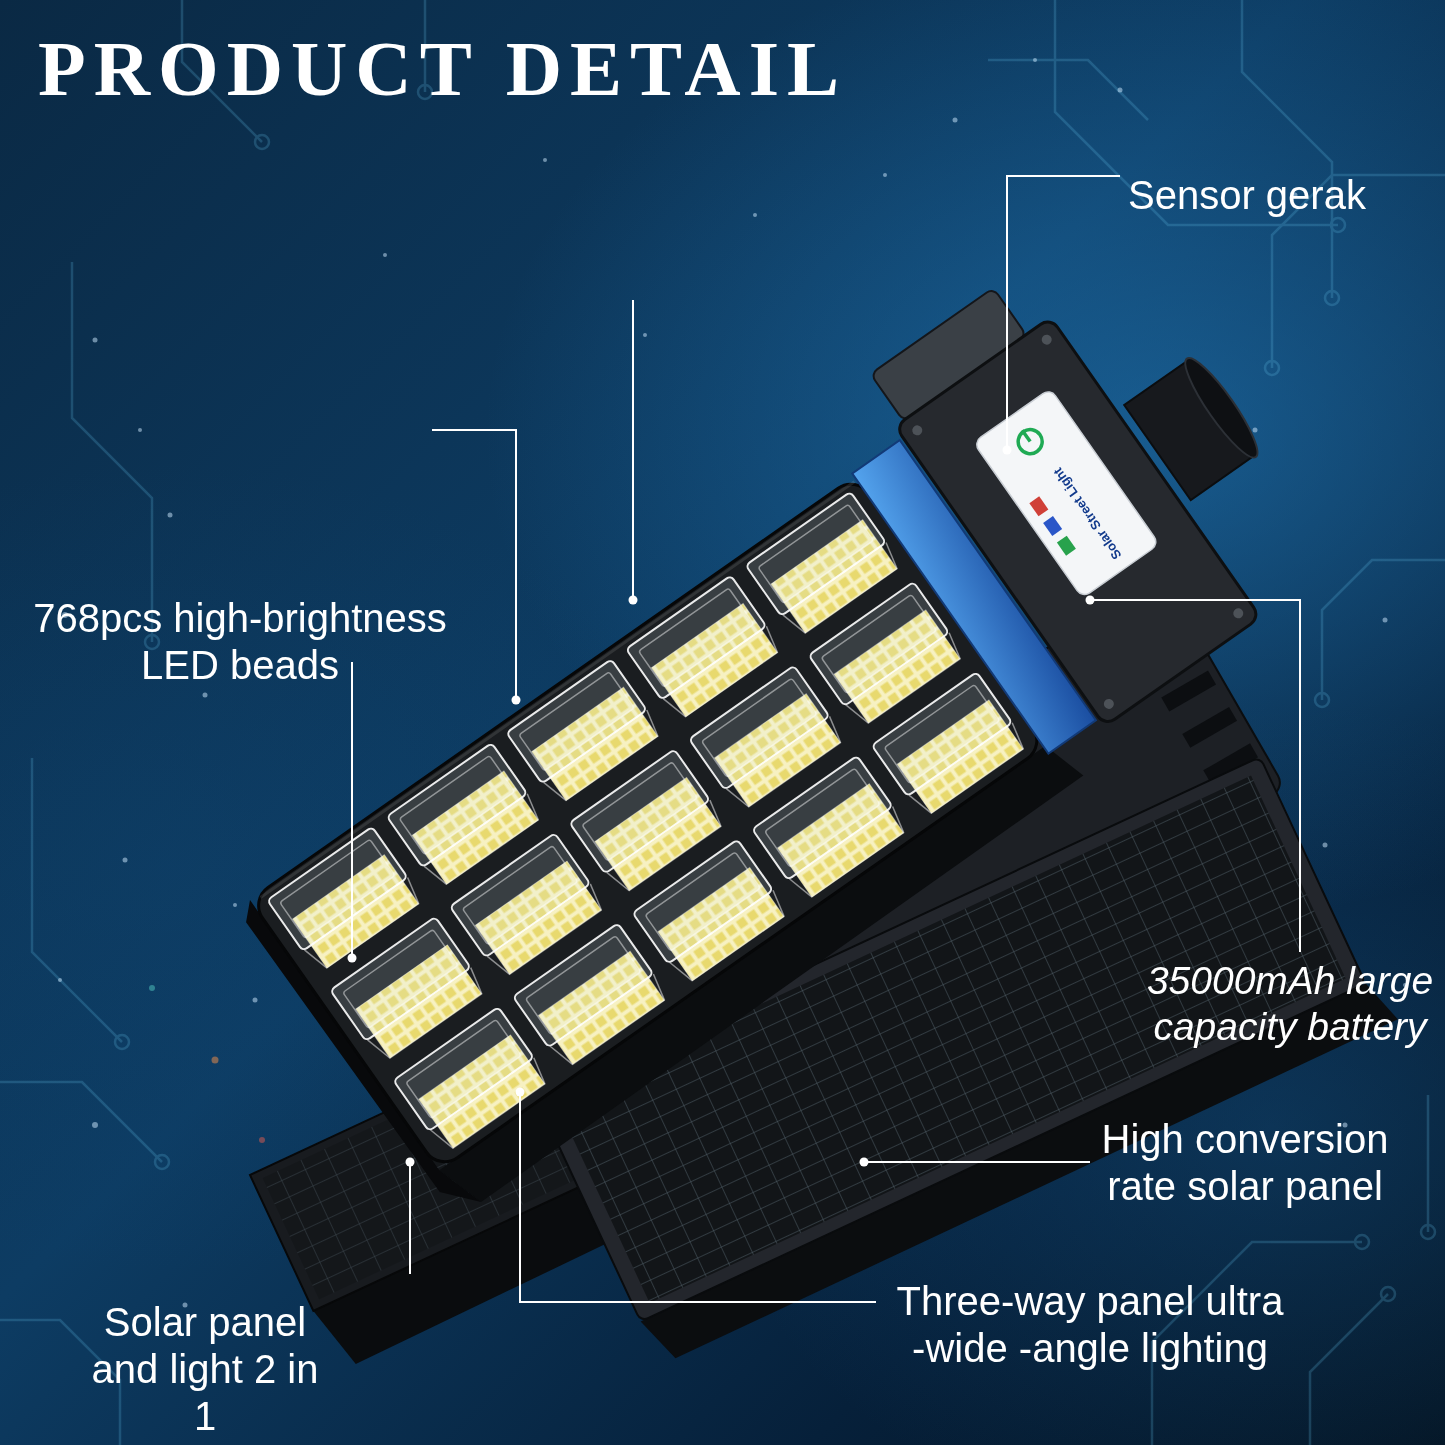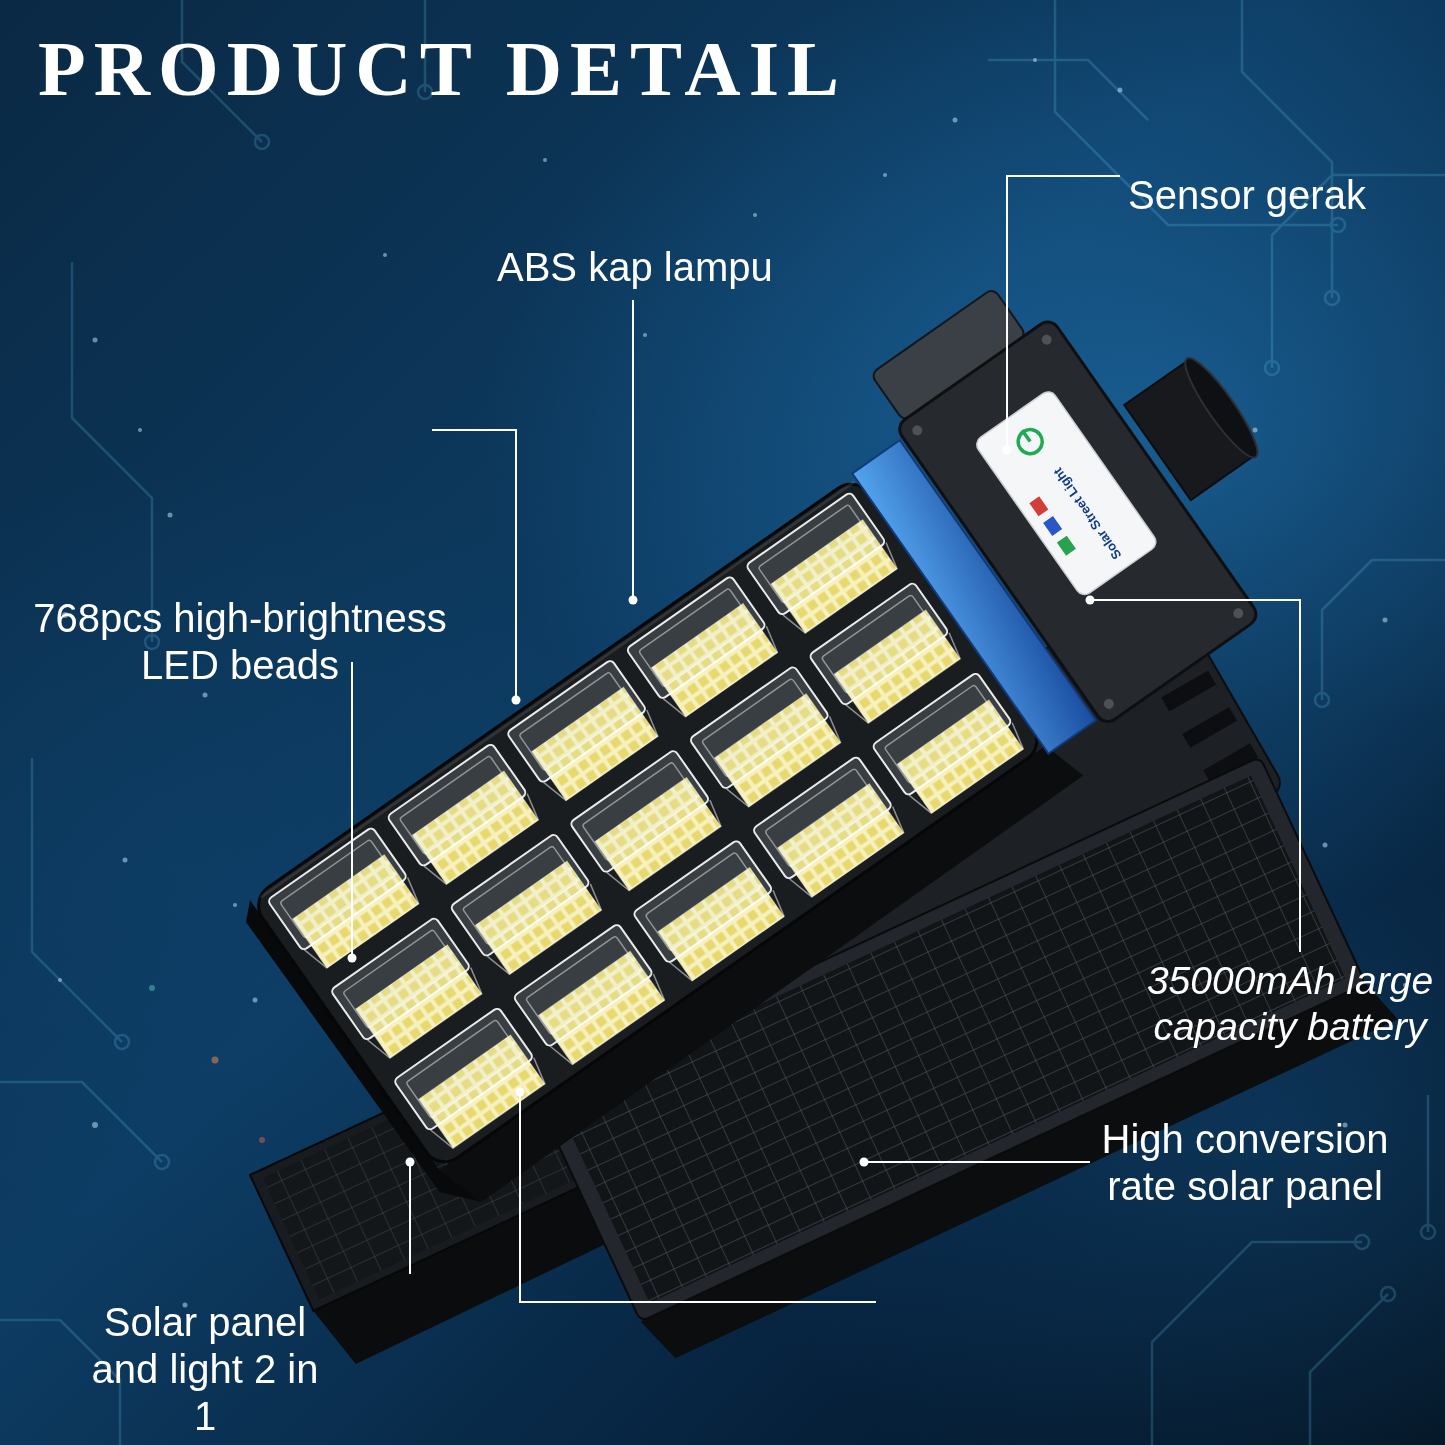--- a/index.html
+++ b/index.html
@@ -205,29 +205,30 @@
       <circle cx="864" cy="1162" r="4.5"></circle>
       <circle cx="520" cy="1092" r="4.5"></circle>
       <circle cx="410" cy="1162" r="4.5"></circle>
     </g>
   </svg>
 
   <div class="title">PRODUCT DETAIL</div>
 
   <div class="callout left-align" style="left:1128px;top:156px;margin-top:16px;">Sensor gerak</div>
 
-  <div class="callout left-align" style="left:497px;top:244px;">ABS kap lampu</div>
 
 
   <div class="callout" style="left:25px;top:568px;width:430px;margin-top:27px;">768pcs high-brightness
 LED beads</div>
 
   <div class="callout" style="left:1135px;top:958px;width:310px;font-size:39px;font-style:italic;">35000mAh large
 capacity battery</div>
 
   <div class="callout" style="left:1095px;top:1116px;width:300px;">High conversion
 rate solar panel</div>
 
+  <div class="callout" style="left:880px;top:1278px;width:420px;">Three-way panel ultra
+-wide -angle lighting</div>
 
   <div class="callout" style="left:75px;top:1278px;width:260px;margin-top:21px;">Solar panel
 and light 2 in 1</div>
 
 </div>
 
 </body></html>

